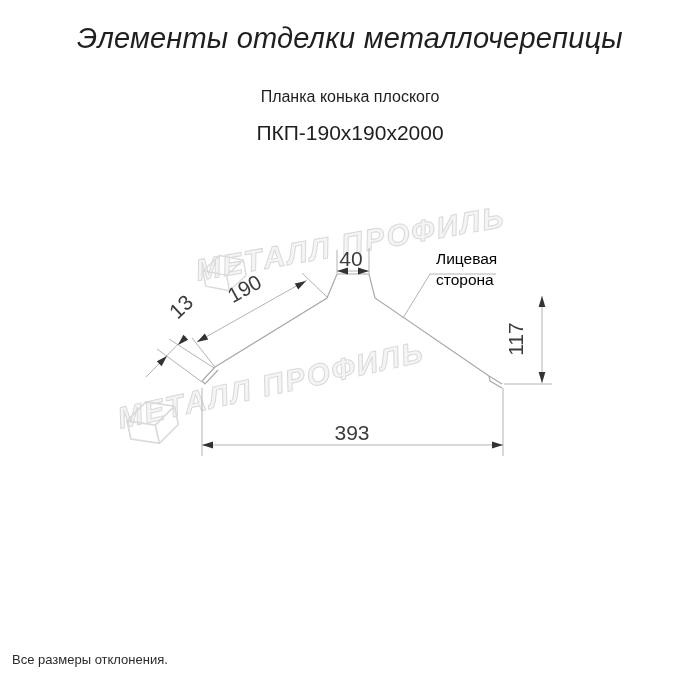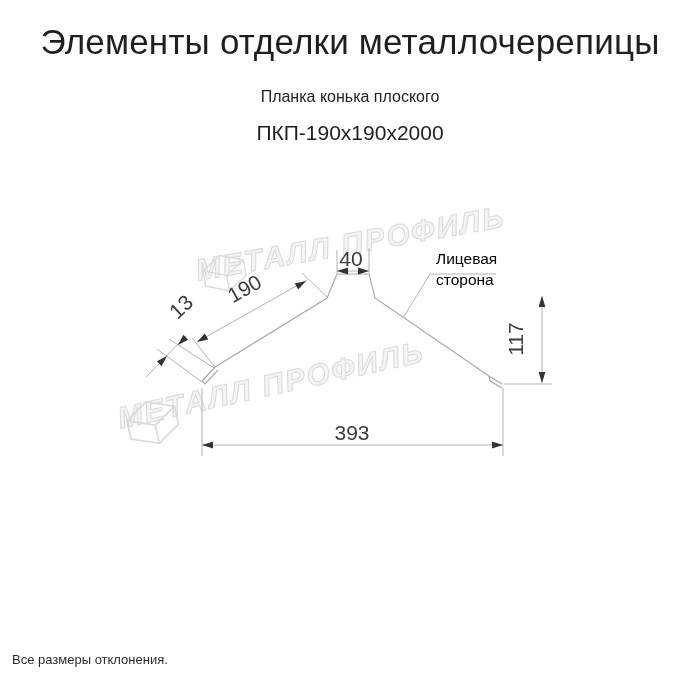--- a/index.html
+++ b/index.html
@@ -1,19 +1,19 @@
 <!DOCTYPE html>
 <html><head>
 <meta charset="utf-8">
 <style>
   html,body{margin:0;padding:0;background:#fff;}
   #page{position:relative;width:700px;height:700px;background:#ffffff;overflow:hidden;
         font-family:"Liberation Sans",sans-serif;color:#1f1f1f;}
   .hdr{position:absolute;left:0;width:700px;text-align:center;white-space:nowrap;}
-  #title{top:22px;font-size:35px;letter-spacing:0.2px;}
+  #title{top:22px;font-size:29px;letter-spacing:0.2px;font-style:italic;}
   #subtitle{top:88px;font-size:16px;}
   #model{top:121px;font-size:21px;}
   .facelabel{position:absolute;left:436px;font-size:15.5px;line-height:19px;color:#000000;}
   #face1{top:249px;}
   #face2{top:270px;}
   .note{position:absolute;left:12px;font-size:13px;color:#2a2a2a;line-height:16px;white-space:nowrap;}
   #note1{top:652px;}
   #note2{top:668px;}
   svg{position:absolute;left:0;top:0;}
   .wm{position:absolute;display:flex;align-items:center;gap:6px;pointer-events:none;}

